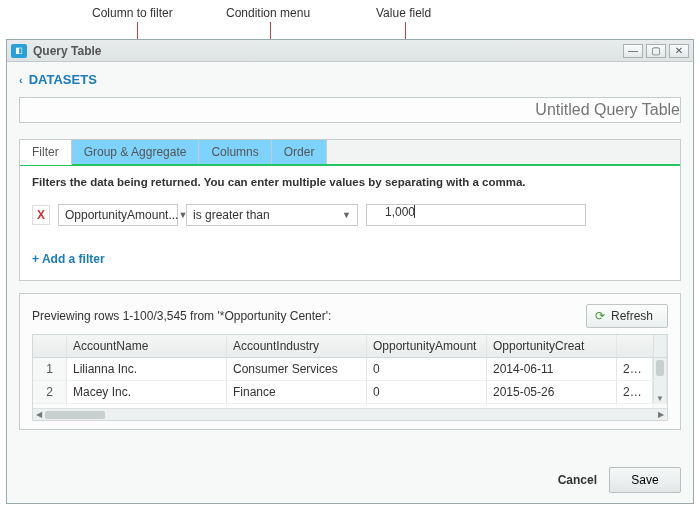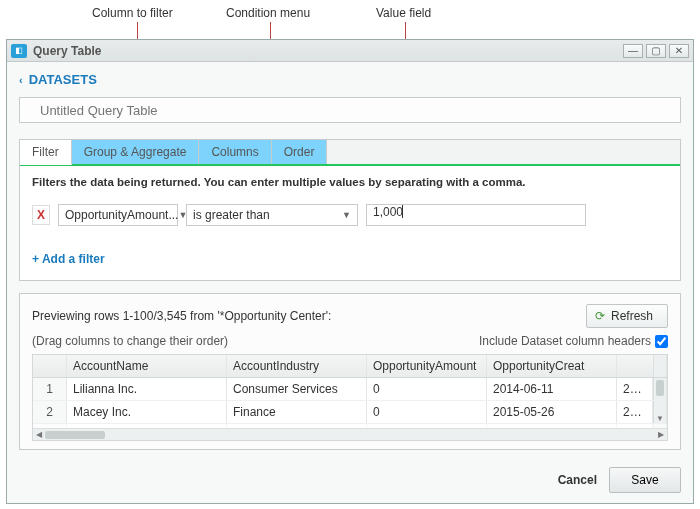--- a/index.html
+++ b/index.html
@@ -9,34 +9,34 @@
   .anno-line { position: absolute; top: 22px; width: 1px; background: #b44; }
   .dialog { position: absolute; left: 6px; top: 39px; width: 688px; height: 465px; border: 1px solid #9aa; background: #f7f8f8; }
   .titlebar { height: 22px; background: linear-gradient(#e8ecec, #dde2e2); border-bottom: 1px solid #c4cacb; display: flex; align-items: center; padding: 0 4px; }
   .app-icon { width: 16px; height: 14px; background: #2aa0d8; color: #fff; font-size: 8px; display: flex; align-items: center; justify-content: center; margin-right: 6px; border-radius: 2px; }
   .titlebar .title { font-weight: bold; color: #555; font-size: 12px; }
   .win-btns { margin-left: auto; display: flex; gap: 3px; }
   .win-btn { width: 20px; height: 14px; border: 1px solid #aab0b0; background: linear-gradient(#fafcfc,#e3e8e8); font-size: 10px; line-height: 12px; text-align: center; color: #555; cursor: pointer; }
   .body { padding: 10px 12px; height: calc(100% - 22px); display: flex; flex-direction: column; }
   .back-link { color: #1a7bbd; font-weight: bold; font-size: 13px; cursor: pointer; display: flex; align-items: center; gap: 6px; }
   .chev { font-size: 11px; color: #1a7bbd; }
-  .name-input { margin-top: 10px; width: 100%; height: 26px; border: 1px solid #c6cbcc; background: #fdfdfd; padding: 0 20px; color: #999; font-size: 13px; }
+  .name-input { margin-top: 10px; width: 100%; height: 26px; border: 1px solid #c6cbcc; background: #fdfdfd; padding: 0 0; color: #999; font-size: 16px; text-align: right; }
   .tabs-wrap { margin-top: 16px; border: 1px solid #c6cbcc; background: #fff; position: relative; }
   .tabs { display: flex; border-bottom: 2px solid #22c55e; background: #f2f4f4; height: 26px; }
   .tab { padding: 0 12px; line-height: 25px; border-right: 1px solid #c6cbcc; font-size: 12px; color: #555; cursor: pointer; background: #7dd3fc; }
   .tab.active { background: #fff; border-bottom: 1px solid #fff; margin-bottom: -1px; }
   .tab-body { padding: 10px 12px 14px 12px; }
   .instr { font-weight: bold; font-size: 11.5px; color: #333; }
   .filter-row { display: flex; align-items: center; gap: 8px; margin-top: 16px; }
   .del-x { width: 18px; height: 20px; border: 1px solid #ddd; color: #c33; font-weight: bold; text-align: center; line-height: 18px; cursor: pointer; background: #fff; }
   .combo { height: 22px; border: 1px solid #c6cbcc; background: #fff; display: flex; align-items: center; padding: 0 6px; position: relative; color: #333; font-size: 12px; cursor: pointer; }
   .combo .caret { margin-left: auto; font-size: 9px; color: #666; }
   .col-combo { width: 120px; }
   .cond-combo { width: 172px; }
-  .val-input { width: 220px; height: 22px; border: 1px solid #c6cbcc; padding: 0 6px; font-size: 12px; color: #333; position: relative; }
+  .val-input { width: 220px; height: 22px; border: 1px solid #c6cbcc; padding: 0 18px; font-size: 12px; color: #333; position: relative; }
   .cursor-bar { display:inline-block; width:1px; height:13px; background:#333; vertical-align:middle; margin-left:-1px; margin-top:-3px;}
   .add-filter { margin-top: 26px; color: #1a7bbd; font-weight: bold; font-size: 12px; cursor: pointer; display: inline-block; }
   .preview { margin-top: 12px; border: 1px solid #c6cbcc; background: #fcfcfc; padding: 10px 12px 8px 12px; }
   .preview-top { display: flex; align-items: center; }
   .preview-text { font-size: 12px; color: #333; }
   .refresh-btn { margin-left: auto; height: 24px; padding: 0 14px 0 8px; border: 1px solid #c0c5c5; background: linear-gradient(#fdfdfd,#ebefef); display: flex; align-items: center; gap: 6px; font-size: 12px; color: #333; cursor: pointer; border-radius: 2px;}
   .refresh-icon { color: #4b9b3f; font-size: 12px; }
   .preview-sub { display: flex; align-items: center; margin-top: 6px; font-size: 12px; color: #555; }
   .incl { margin-left: auto; display: flex; align-items: center; gap: 4px; }
   .incl input { width: 13px; height: 13px; }
@@ -119,27 +119,20 @@
     </div>
 
     <div class="preview">
       <div class="preview-top">
         <div class="preview-text">Previewing rows 1-100/3,545 from '*Opportunity Center':</div>
         <div class="refresh-btn">
           <span class="refresh-icon">⟳</span>
           <span>Refresh</span>
         </div>
       </div>
-      <div class="preview-sub">
-        <div>(Drag columns to change their order)</div>
-        <div class="incl">
-          <span>Include Dataset column headers</span>
-          <input type="checkbox" checked="" style="">
-        </div>
-      </div>
 
       <div class="grid">
         <div class="grid-head">
           <div class="gh"></div>
           <div class="gh">AccountName</div>
           <div class="gh">AccountIndustry</div>
           <div class="gh">OpportunityAmount</div>
           <div class="gh">OpportunityCreat</div>
           <div class="gh vscroll"></div>
         </div>

